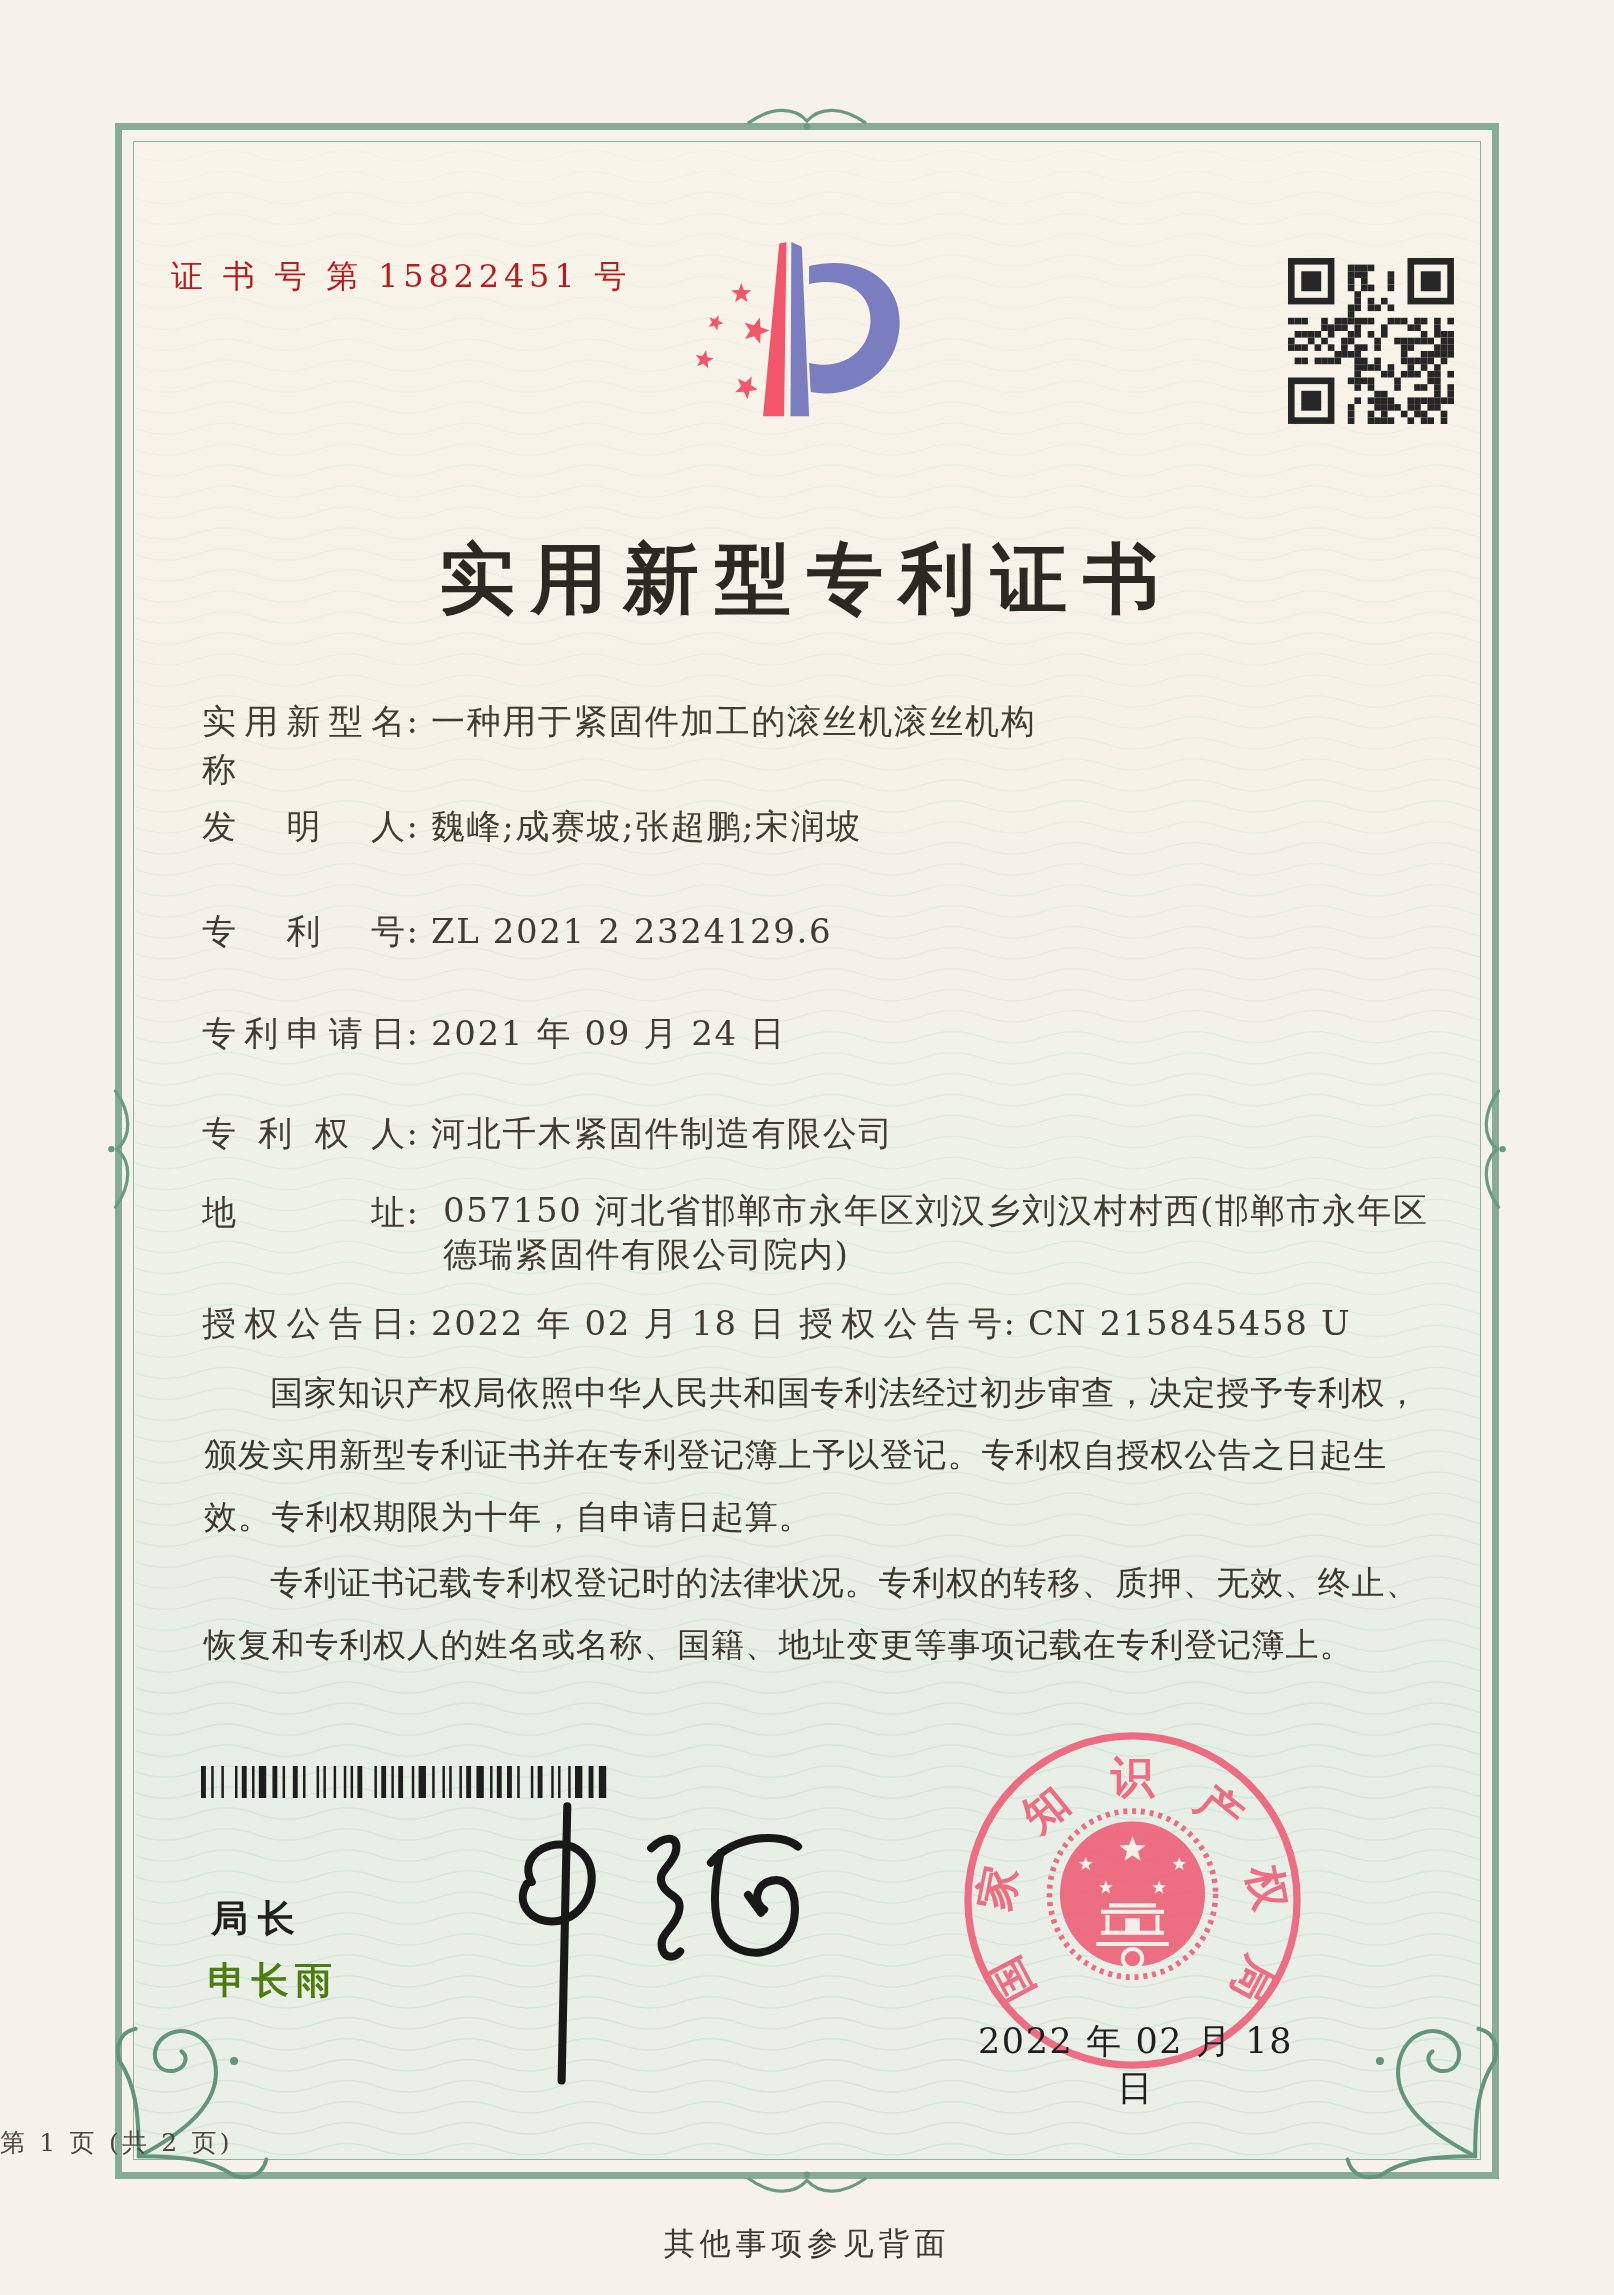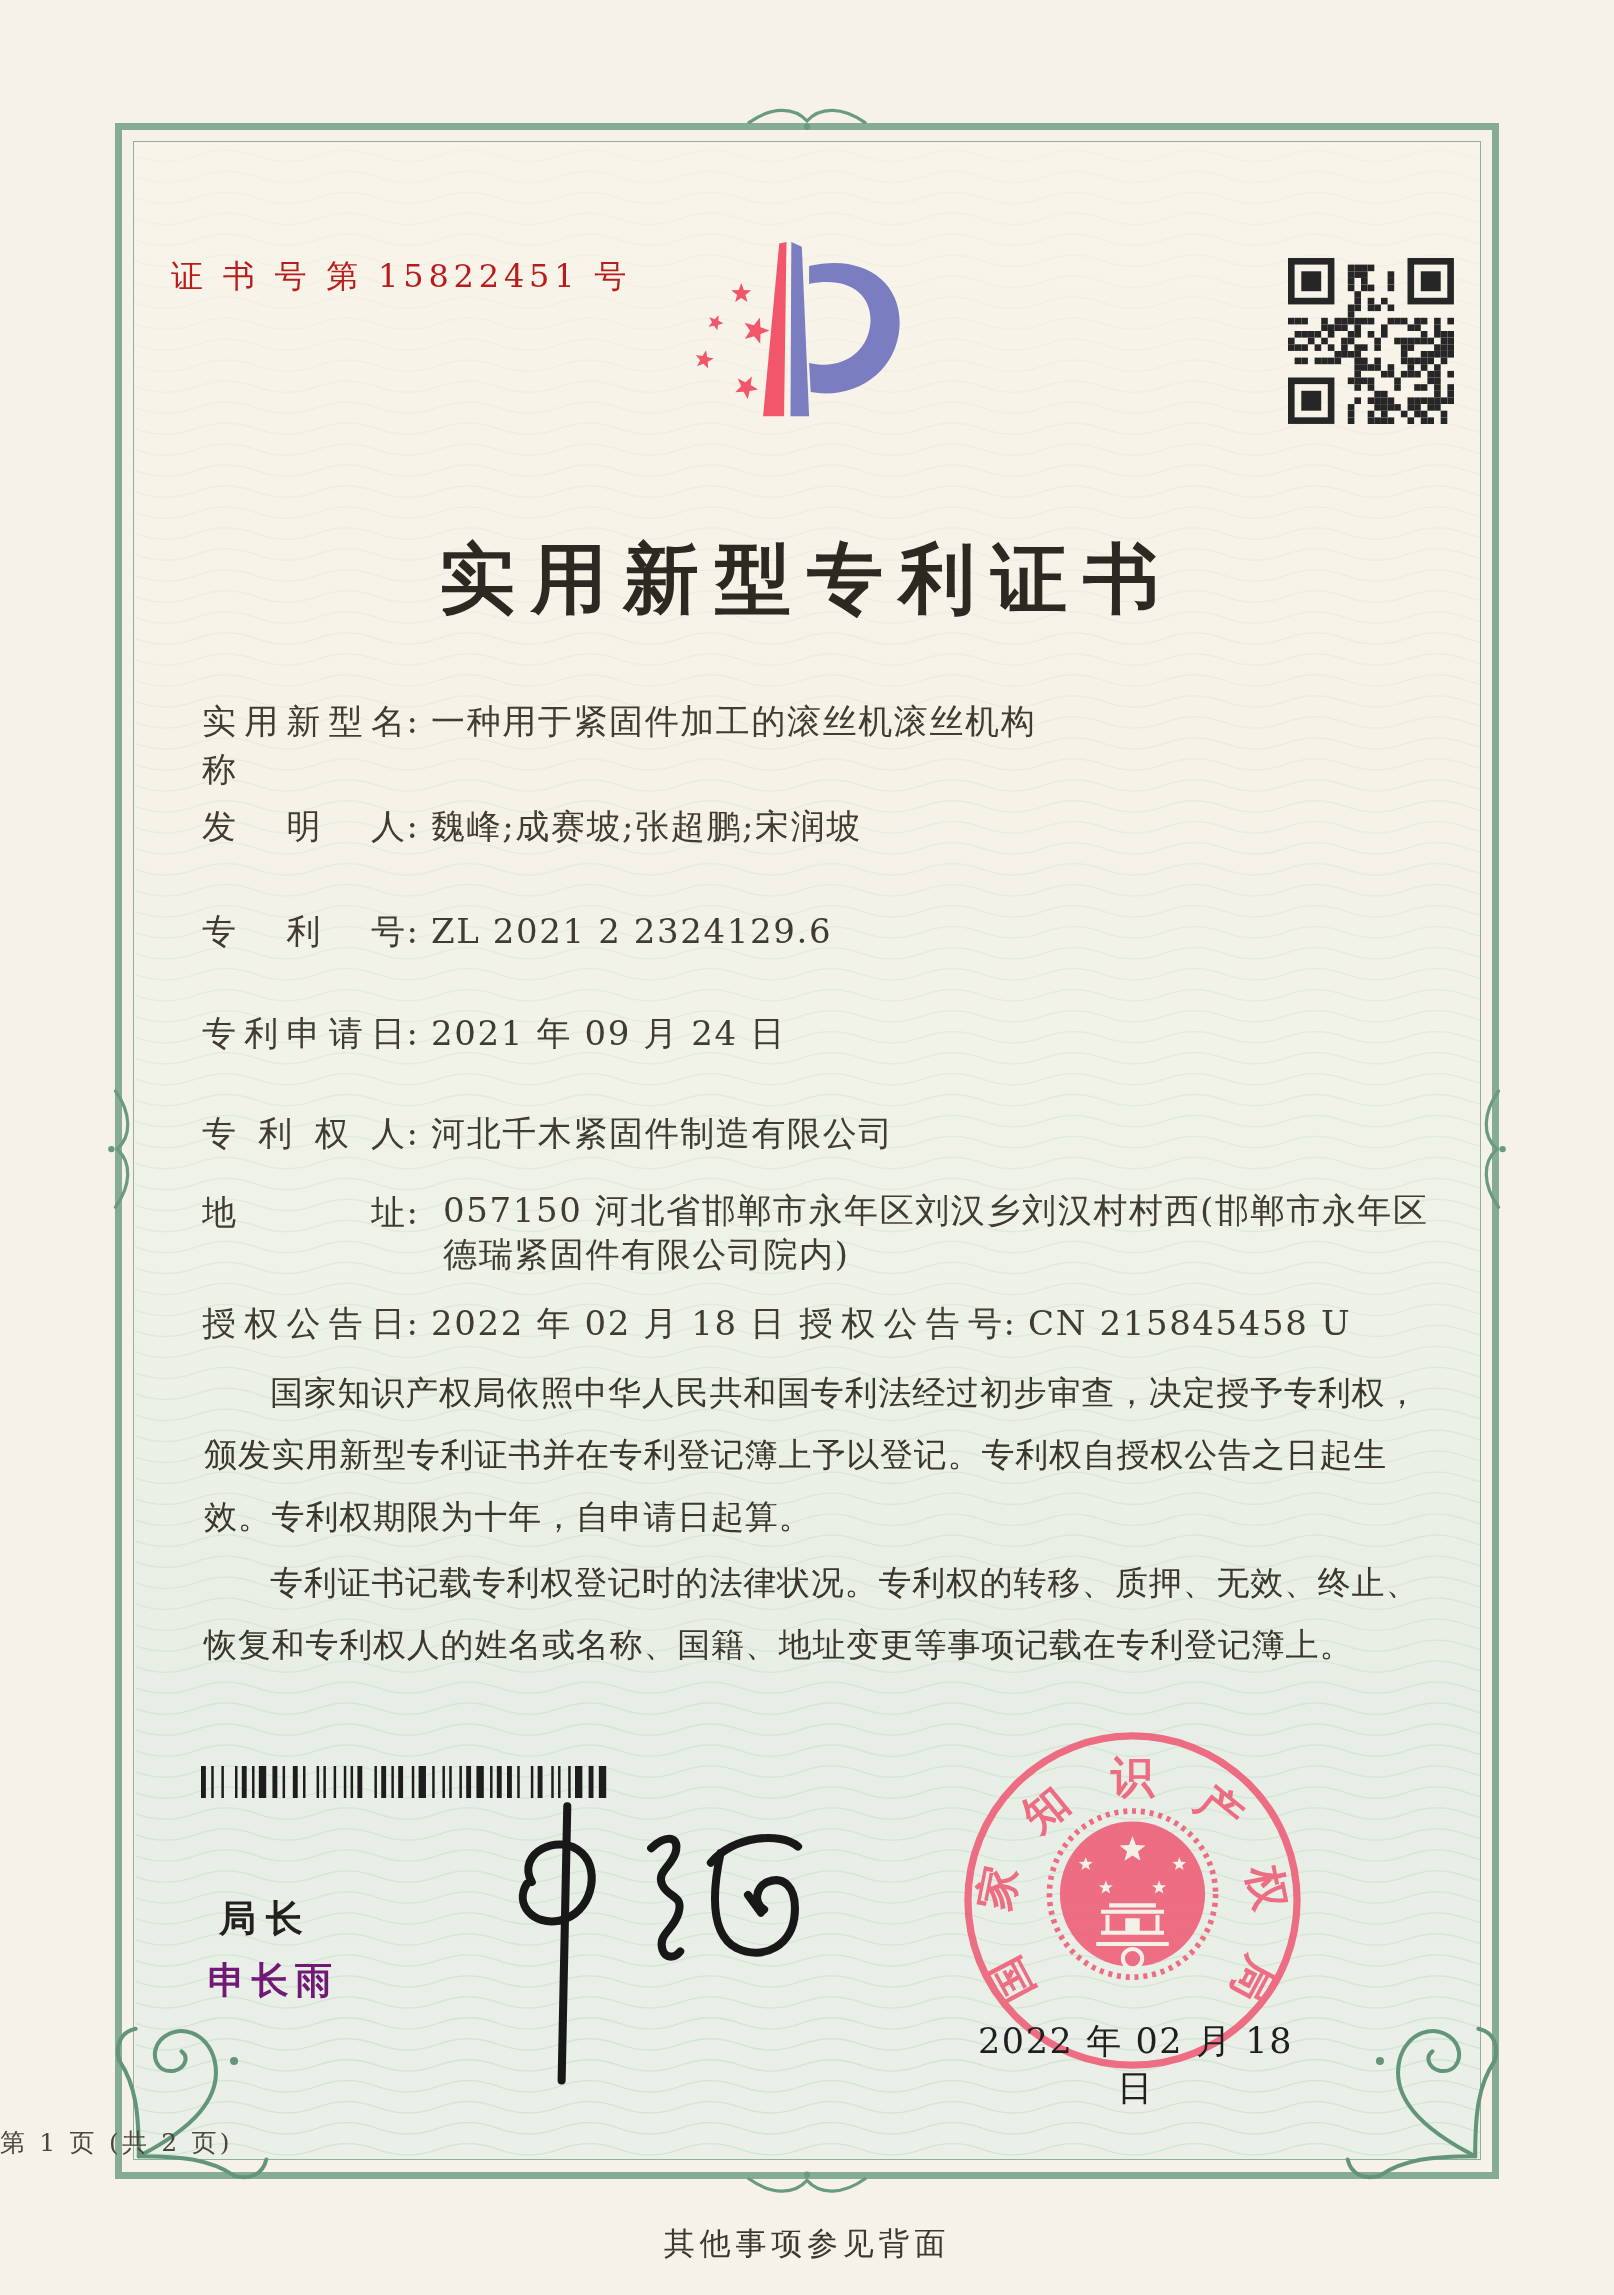--- a/index.html
+++ b/index.html
@@ -29,22 +29,22 @@
   .lbl{display:inline-block;width:203px;text-align:justify;text-align-last:justify;vertical-align:top;}
   .colon{display:inline-block;margin:0 13px 0 1.6px;vertical-align:top;}
   .val{display:inline-block;vertical-align:top;letter-spacing:1.6px;}
   .val-addr{width:1001px;line-height:44px;margin-left:12px;}
   #row-grant .pair2{position:absolute;left:597px;top:0;}
   
   #paragraphs{position:absolute;left:200px;top:1358px;width:1230px;font-size:33px;line-height:62px;color:#3b372d;}
   #paragraphs p{margin:4px;text-indent:66px;letter-spacing:0.8px;}
   
   #barcode{position:absolute;left:199px;top:1766px;}
-  #signer-title{position:absolute;left:211px;top:1894px;font-family:"DejaVu Sans","Liberation Sans",sans-serif;font-weight:700;font-size:37px;letter-spacing:9.7px;color:#23211c;margin-left:8px;}
-  #signer-name{position:absolute;left:208px;top:1956px;font-family:"DejaVu Sans","Liberation Sans",sans-serif;font-weight:700;font-size:37px;letter-spacing:6.5px;color:#701a75;}
+  #signer-title{position:absolute;left:211px;top:1894px;font-family:"DejaVu Sans","Liberation Sans",sans-serif;font-weight:700;font-size:37px;letter-spacing:9.7px;color:#23211c;}
+  #signer-name{position:absolute;left:208px;top:1956px;font-family:"DejaVu Sans","Liberation Sans",sans-serif;font-weight:700;font-size:37px;letter-spacing:6.5px;color:#4d7c0f;}
   #signature{position:absolute;left:464px;top:1785px;}
   #seal{position:absolute;left:951px;top:1715px;opacity:.9;}
   #seal-date{position:absolute;left:969px;top:2018px;width:333px;text-align:center;font-size:35px;letter-spacing:1.6px;color:#1f1f1f;z-index:5;}
   #footer-page{position:absolute;left:0;right:0;top:2126px;text-align:left;font-size:25px;letter-spacing:3.2px;color:#4a463c;}
   #footer-note{position:absolute;left:0;right:0;top:2223px;text-align:center;font-size:31px;letter-spacing:4.8px;color:#3c382f;}
   svg{display:block;}
 </style>
 </head>
 <body>
 

